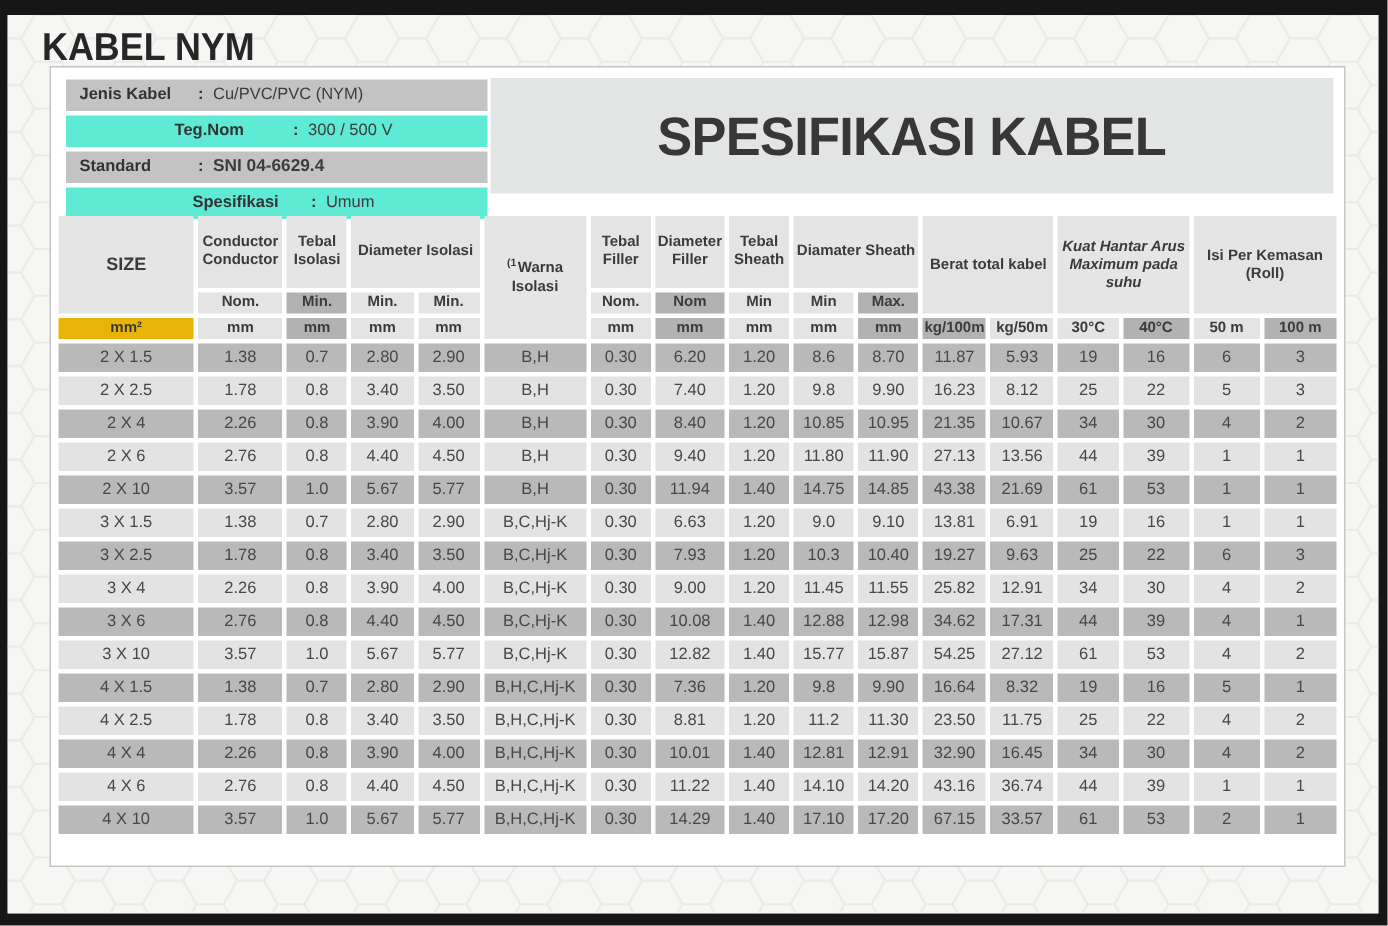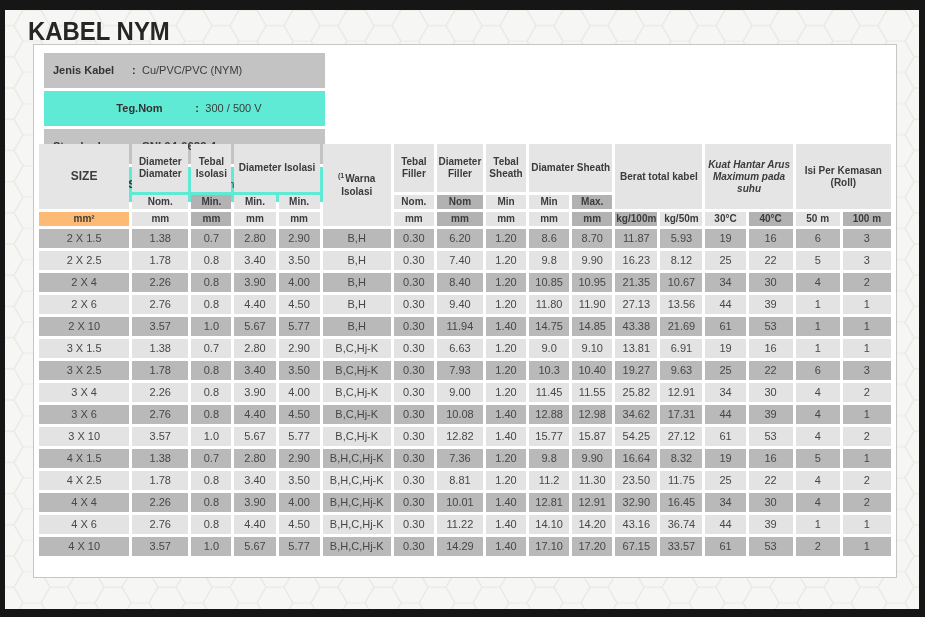--- a/index.html
+++ b/index.html
@@ -23,21 +23,21 @@
     letter-spacing:0px;transform:scaleX(0.92);transform-origin:left center;
     white-space:nowrap;
   }
   .panel{
     position:absolute;left:28px;top:34px;width:864px;height:534px;
     background:#ffffff;border:1px solid #c6c6c6;box-sizing:border-box;
   }
   
   .info-box{position:absolute;left:10px;top:8px;width:281px;}
   .info-row{
-    height:35px;line-height:17px;margin-bottom:3px;
+    height:21px;line-height:17px;margin-bottom:3px;
     display:flex;align-items:center;
     font-size:11px;color:#333;padding-left:9px;box-sizing:border-box;
   }
   .info-row.dark{background:#c3c3c3;}
   .info-row.light{background:#5eead4;justify-content:center;}
   .info-label{font-weight:bold;width:79px;flex:none;}
   .info-colon{font-weight:bold;width:10px;flex:none;}
   .info-value{color:#3c3c3c;}
   .info-value.bold{font-weight:bold;font-size:11.5px;text-align:right;}
   
@@ -58,21 +58,21 @@
   .spec-table th,.spec-table td{
     padding:0;text-align:center;vertical-align:middle;
     overflow:hidden;
   }
   .spec-table th{font-size:10px;font-weight:bold;color:#3b3b3b;line-height:1.2;}
   .h-main{height:48px;}
   .h-sub{height:14px;font-size:9.5px;}
   .h-unit{height:14px;font-size:9.5px;}
   .c-dark{background:#e5e5e5;}
   .c-light{background:#e4e4e4;}
-  .c-mid{background:#fdba74;}
+  .c-mid{background:#eab308;}
   .c-sub-dark{background:#b2b2b2;}
   .h-small{font-size:9px;font-style:italic;}
   .spec-table td{font-size:11px;color:#474747;height:19px;line-height:19px;white-space:nowrap;}
   tr.r-dark td{background:#b9b9b9;}
   tr.r-light td{background:#e3e3e3;}
   sup.fnote{font-size:7px;vertical-align:super;margin-right:1px;}
 </style>
 </head>
 <body>
 
@@ -113,20 +113,23 @@
         <span class="info-colon">:</span>
         <span class="info-value bold">SNI 04-6629.4</span>
       </div>
       <div class="info-row light">
         <span class="info-label">Spesifikasi</span>
         <span class="info-colon">:</span>
         <span class="info-value">Umum</span>
       </div>
     </div>
 
+    <div class="banner">
+      <span class="banner-text">SPESIFIKASI KABEL</span>
+    </div>
 
     <table class="spec-table">
       <colgroup>
         <col style="width:90px">
           <col style="width:56px">
           <col style="width:40px">
         <col style="width:41px">
           <col style="width:41px">
           <col style="width:68px">
         <col style="width:40px">
@@ -137,21 +140,21 @@
           <col style="width:42px">
         <col style="width:42px">
           <col style="width:40px">
           <col style="width:44px">
         <col style="width:44px">
           <col style="width:48px">
       </colgroup>
       <thead>
         <tr class="h-main">
           <th class="c-dark" rowspan="2" style="font-size:12px">SIZE</th>
-          <th class="c-light">Diameter Diamater</th>
+          <th class="c-light">Conductor Conductor</th>
           <th class="c-dark">Tebal Isolasi</th>
           <th class="c-light" colspan="2">Diameter Isolasi</th>
           <th class="c-dark" rowspan="3"><sup class="fnote">(1</sup><span>Warna Isolasi</span></th>
           <th class="c-light">Tebal Filler</th>
           <th class="c-dark">Diameter Filler</th>
           <th class="c-light">Tebal Sheath</th>
           <th class="c-dark" colspan="2" style="font-size:10px">Diamater Sheath</th>
           <th class="c-light" colspan="2" rowspan="2">Berat total kabel</th>
           <th class="c-dark h-small" colspan="2" rowspan="2">Kuat Hantar Arus Maximum pada suhu</th>
           <th class="c-light" colspan="2" rowspan="2">Isi Per Kemasan (Roll)</th>

